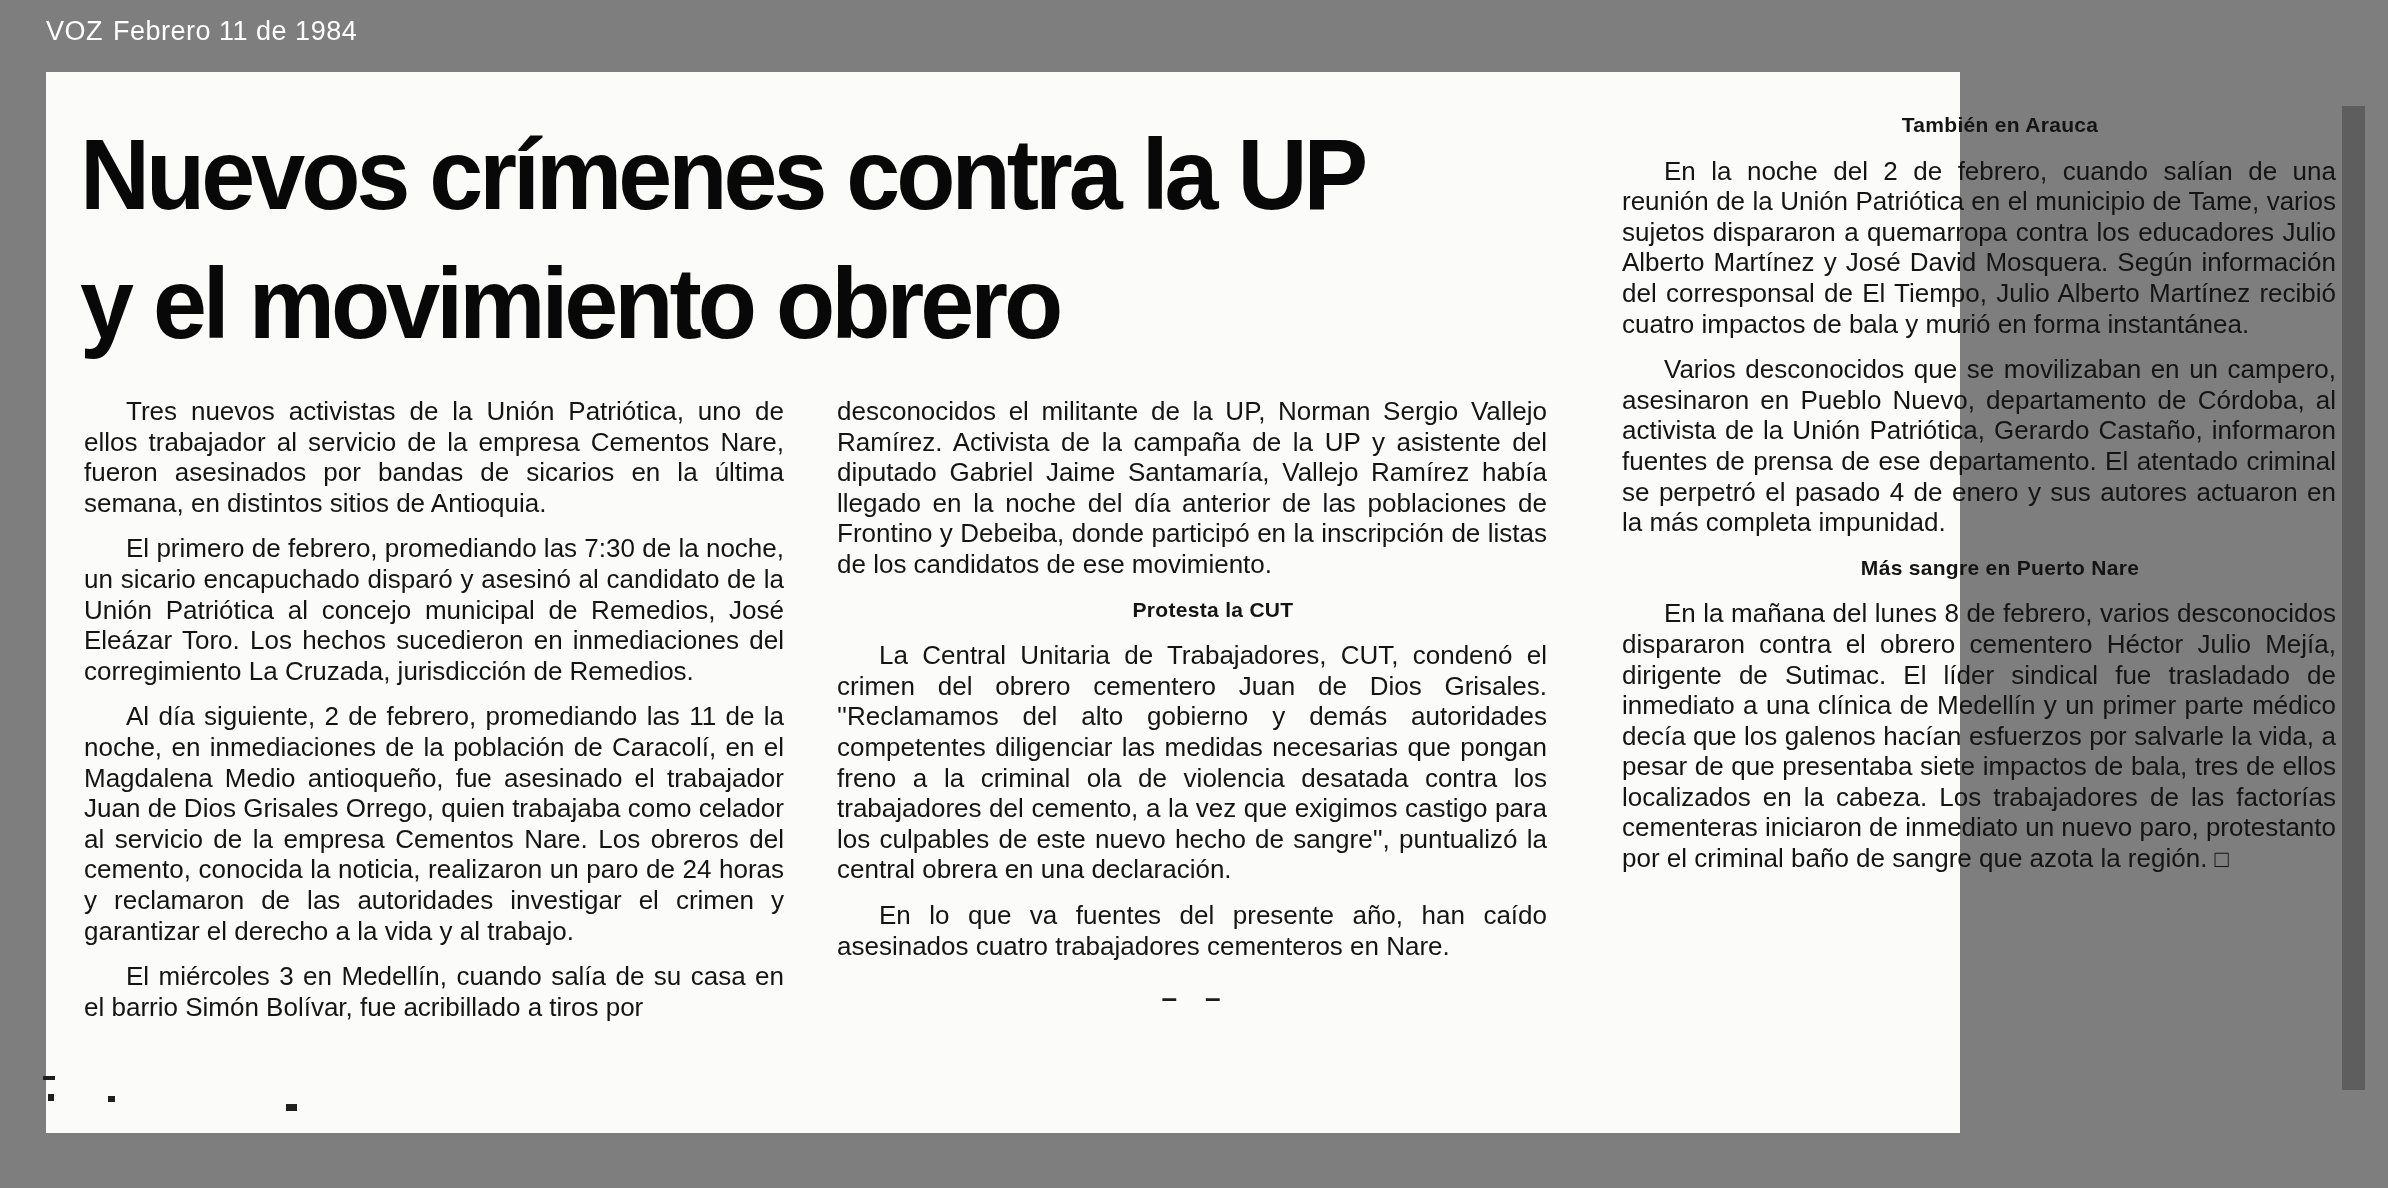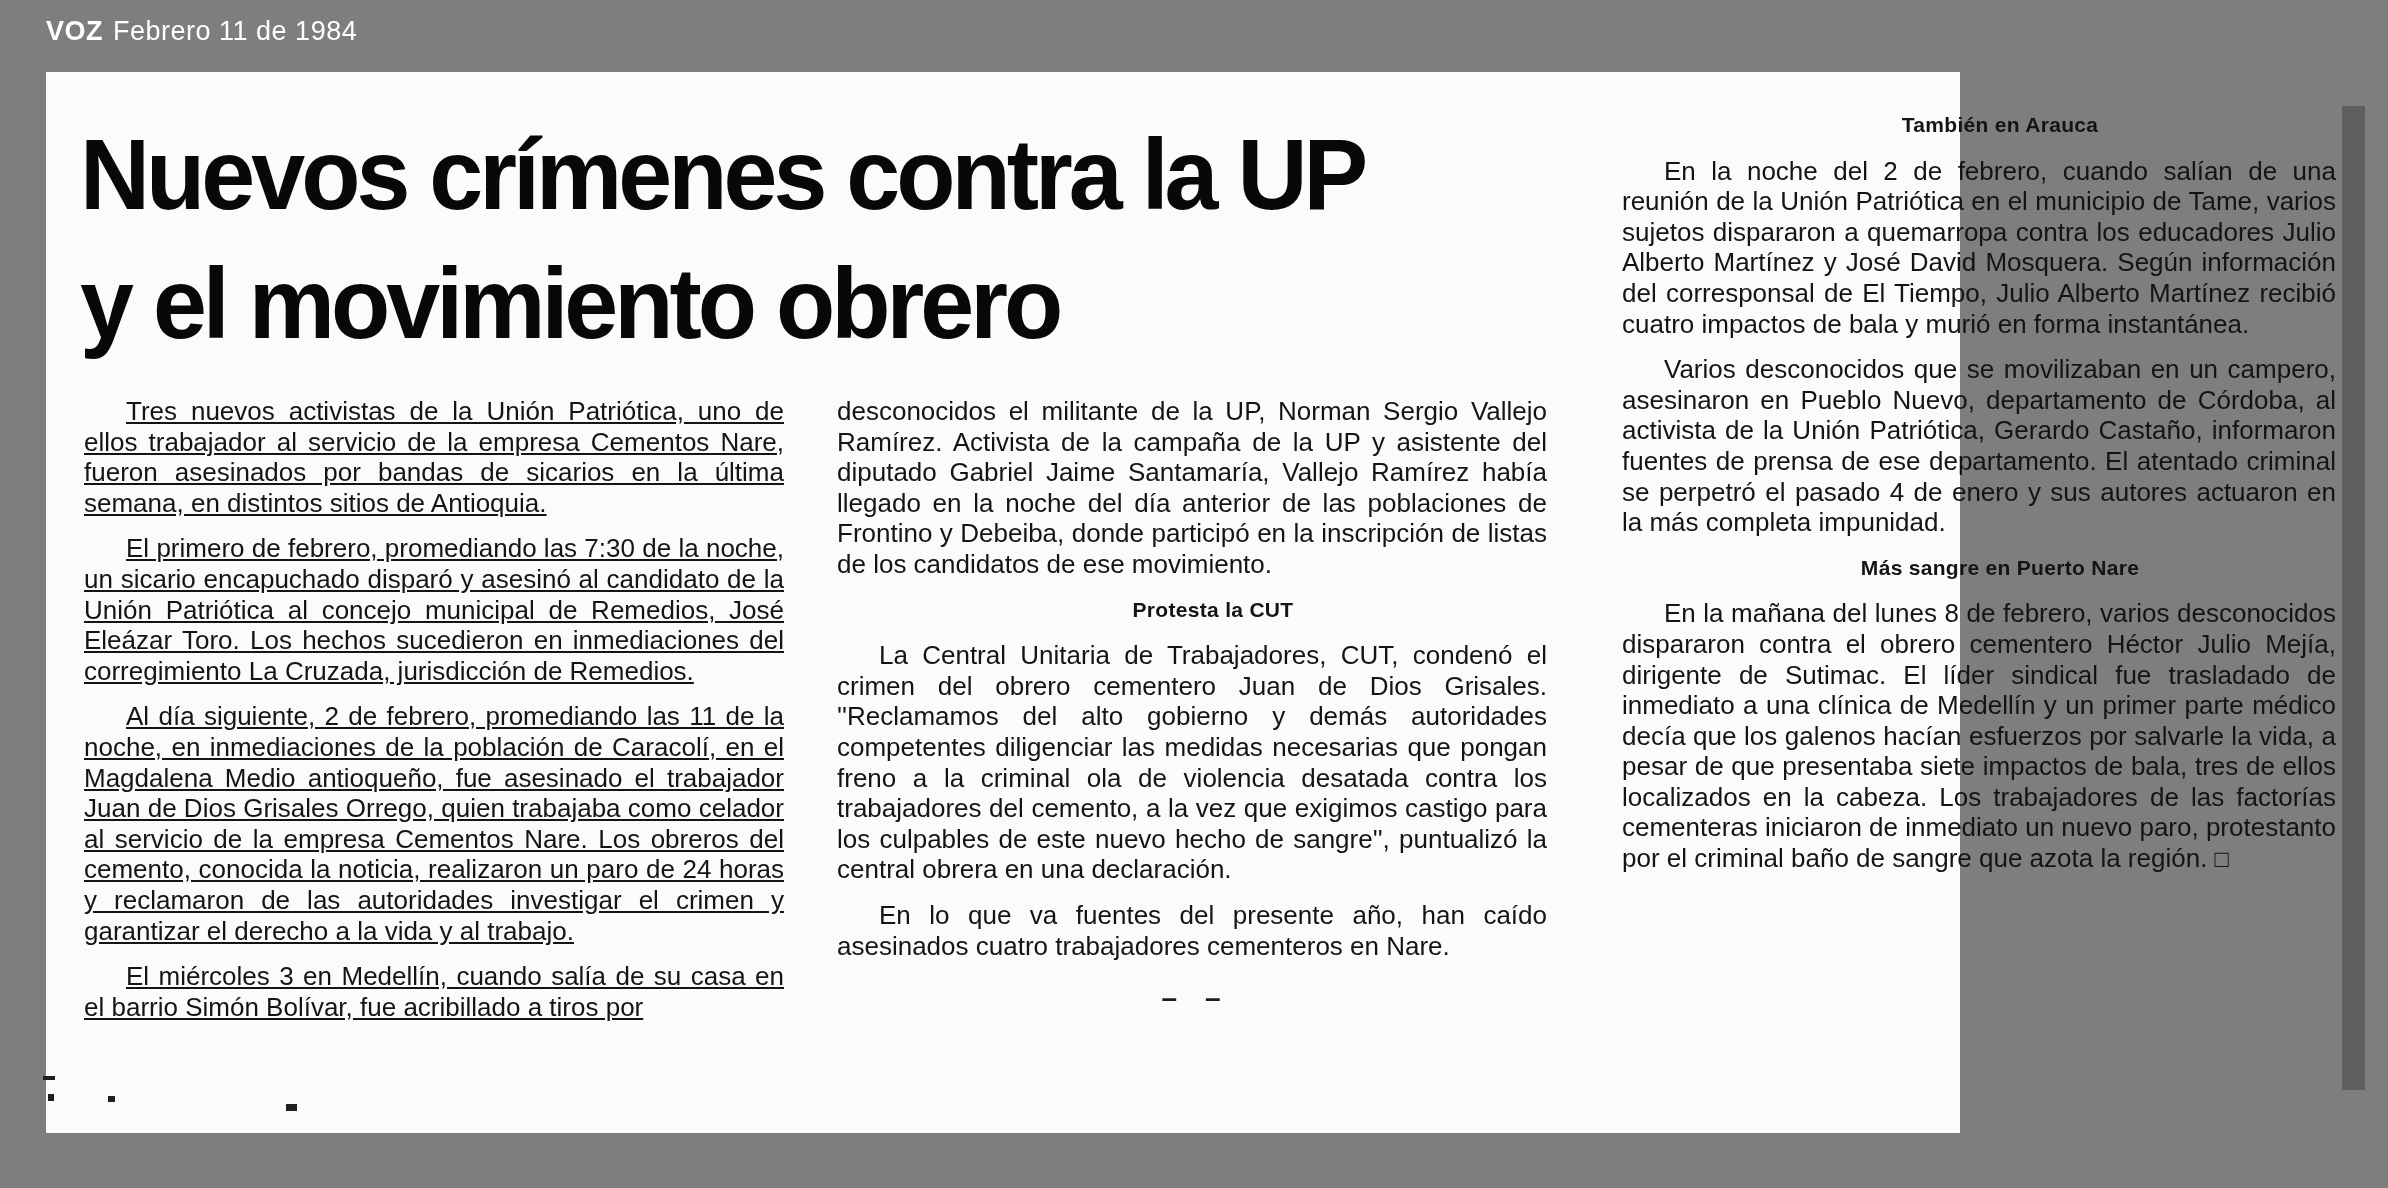--- a/index.html
+++ b/index.html
@@ -20,21 +20,21 @@
   
   .masthead {
     position: absolute;
     left: 46px;
     top: 16px;
     color: #ffffff;
     font-size: 27px;
     letter-spacing: 0.5px;
     white-space: nowrap;
   }
-  .masthead .brand { font-weight: 700; margin-right: 10px; }
+  .masthead .brand { font-weight: 400; margin-right: 10px; }
   
   .paper {
     position: absolute;
     left: 46px;
     top: 72px;
     width: 1914px;
     height: 1061px;
     background: #fbfbfa;
   }
   
@@ -62,21 +62,21 @@
   .headline .hl-line { white-space: nowrap; }
   .col {
     position: absolute;
     font-size: 26px;
     line-height: 30.6px;
     text-align: justify;
     color: #141414;
   }
   .col p { margin: 0 0 15px 0; text-indent: 42px; }
   .col p.no-indent { text-indent: 0; }
-  .col-1 { left: 38px;   top: 324px; width: 700px; text-decoration: underline; }
+  .col-1 { left: 38px;   top: 324px; width: 700px; }
   .col-2 { left: 791px;  top: 324px; width: 710px; }
   .col-3 { left: 1576px; top: 38px;  width: 714px; }
   .subhead {
     text-align: center;
     font-weight: 700;
     font-size: 21px;
     margin: 26px 0 24px 0;
     text-indent: 0;
     letter-spacing: 0.3px;
   }

